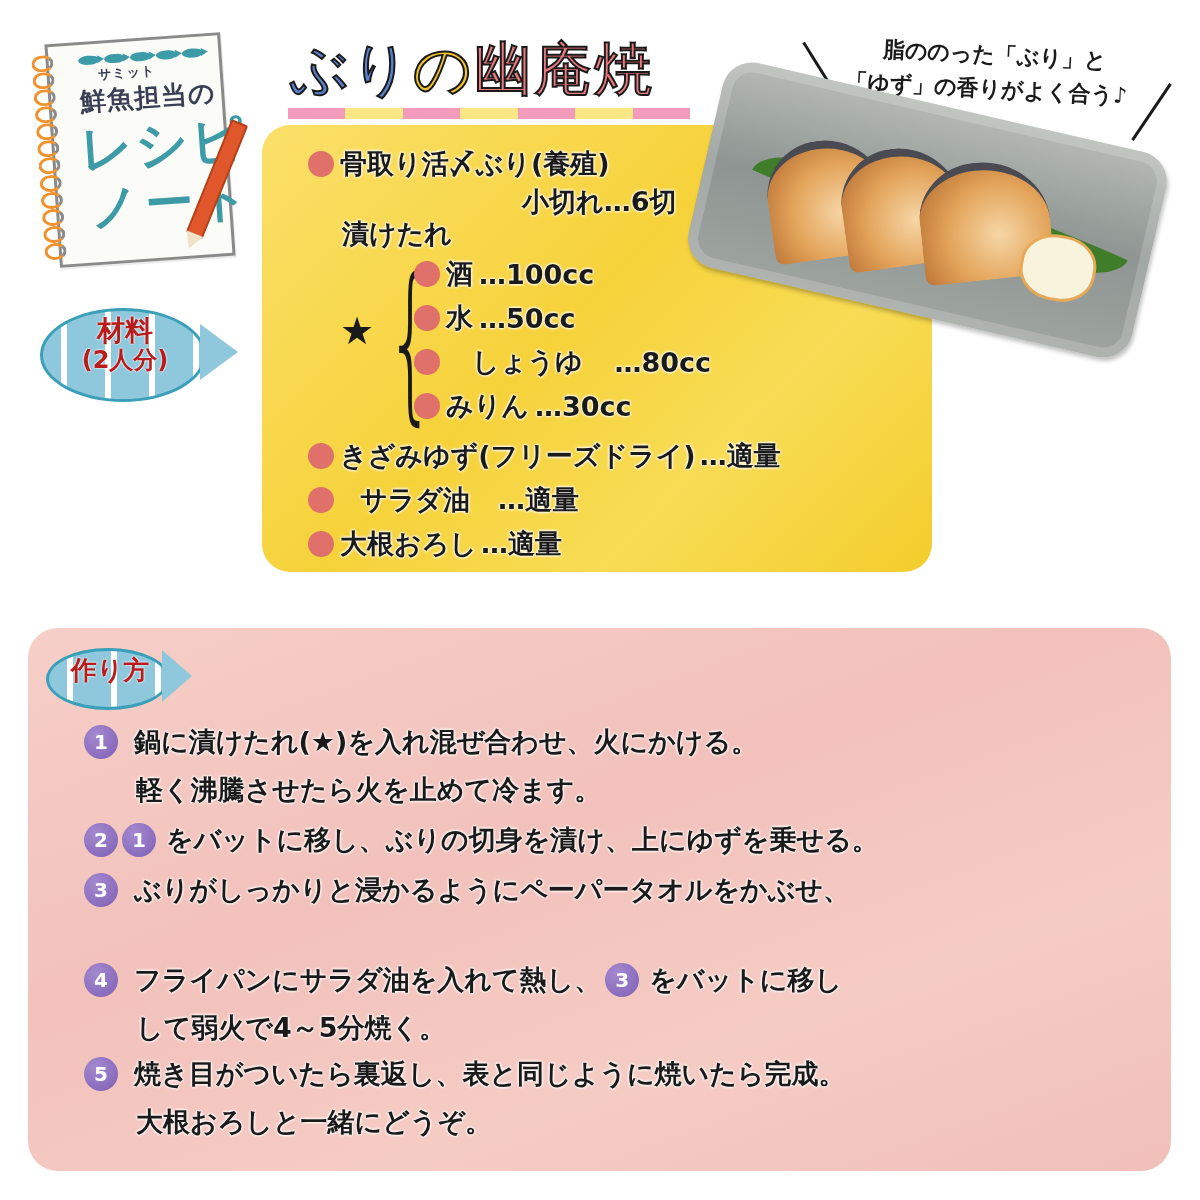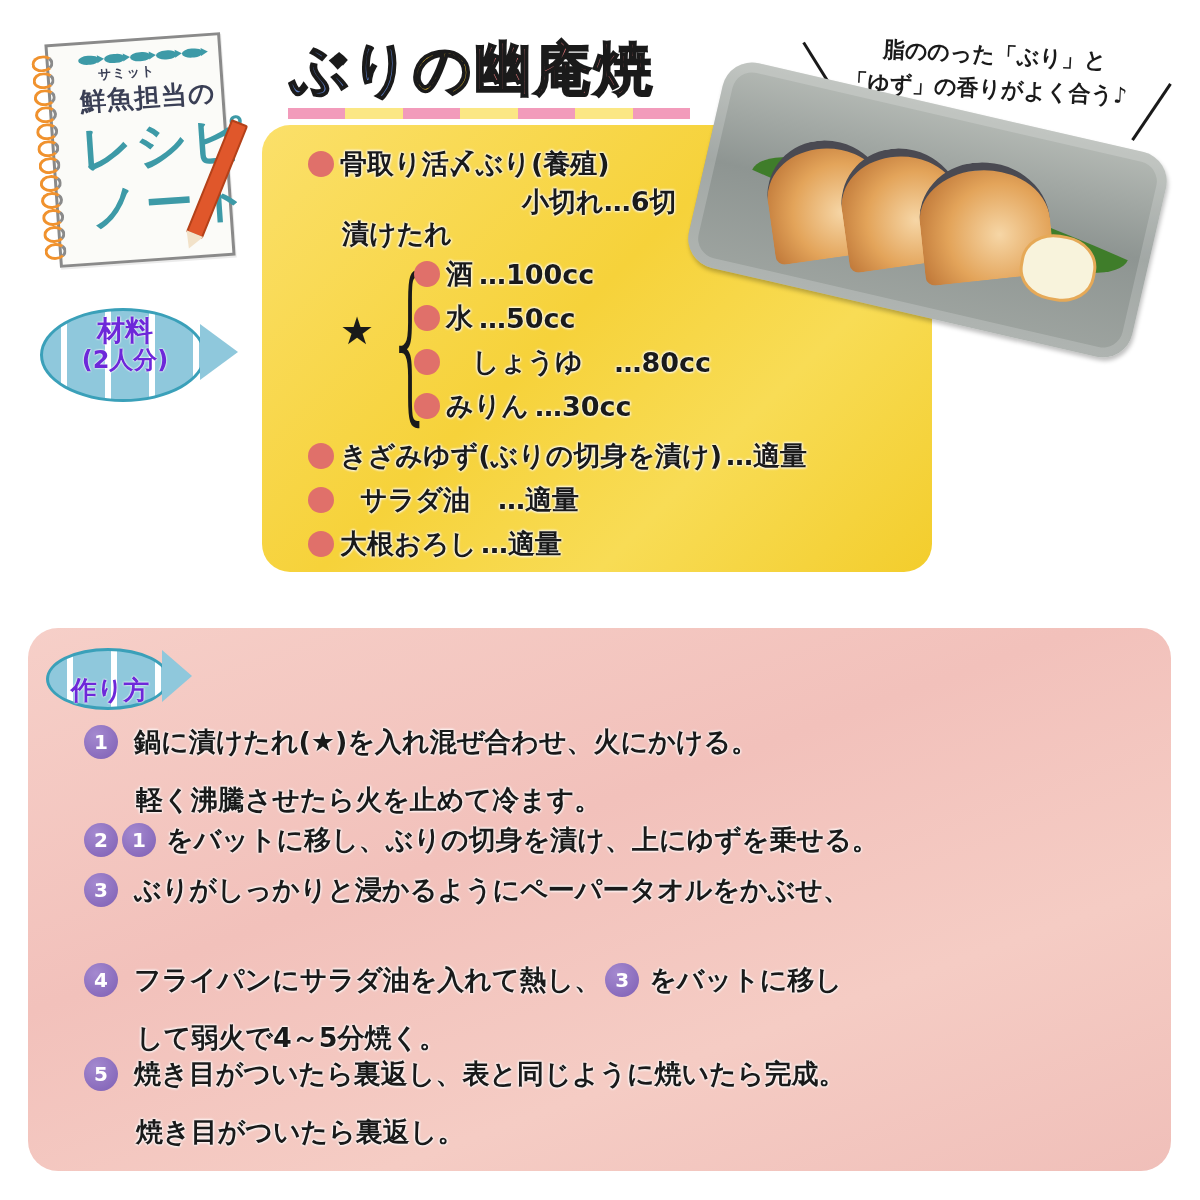--- a/index.html
+++ b/index.html
@@ -36,21 +36,21 @@
   .pencil {
     left: 208px; top: 118px; width: 14px; height: 118px; background: #e0572b;
     border: 2px solid #b44119; transform: rotate(22deg); border-radius: 2px;
   }
   .pencil::after {
     content: ""; position: absolute; left: -2px; bottom: -16px;
     border-top: 16px solid #f2e2c9; border-left: 9px solid transparent; border-right: 9px solid transparent;
   }
 
   
-  .title { left: 290px; top: 40px; font-size: 58px; font-weight: bold; line-height: 1; letter-spacing: 2px; }
+  .title { left: 290px; top: 40px; font-size: 58px; font-weight: normal; line-height: 1; letter-spacing: 2px; }
   .title .t-buri { color: #5c7fc9; -webkit-text-stroke: 2px #1a1a1a; }
   .title .t-no { color: #f3c531; -webkit-text-stroke: 2px #1a1a1a; }
   .title .t-yuan { color: #ea7a7f; -webkit-text-stroke: 2px #1a1a1a; }
   .stripe-bar { left: 288px; top: 108px; width: 402px; height: 11px; display: flex; }
   .stripe-bar span { flex: 1; }
 
   
   .tagline { left: 846px; top: 38px; font-size: 22px; font-weight: bold; line-height: 34px; transform: rotate(3deg); }
   .tagline .l1 { padding-left: 36px; display: block; }
   .slash-l { left: 818px; top: 38px; width: 3px; height: 60px; background: #1a1a1a; transform: rotate(-32deg); }
@@ -87,30 +87,30 @@
   
   .fish-label { position: absolute; }
   .fish-body {
     position: absolute; left: 0; top: 0; border-radius: 50%;
     background: repeating-linear-gradient(90deg, #8fc8dc 0 18px, #ffffff 18px 24px, #8fc8dc 24px 44px);
     border: 3px solid #3aa0b9;
   }
   .fish-tail {
     position: absolute; border-left: 38px solid #8fc8dc; border-top: 28px solid transparent; border-bottom: 28px solid transparent;
   }
-  .fish-text { position: absolute; font-weight: bold; color: #6d28d9; text-align: center; line-height: 1.1; text-shadow: 0 0 2px #fff, 0 0 2px #fff; }
+  .fish-text { position: absolute; font-weight: bold; color: #b91c1c; text-align: center; line-height: 1.1; text-shadow: 0 0 2px #fff, 0 0 2px #fff; }
 
   
   .pink-card {
     left: 28px; top: 628px; width: 1143px; height: 543px; border-radius: 30px;
     background: linear-gradient(160deg, #f6cfc8 0%, #f2c1bb 40%, #f5ccc4 70%, #f0bfb9 100%);
   }
   .step { position: absolute; left: 84px; font-size: 27px; font-weight: bold; line-height: 48px; text-shadow: 0 0 3px #fff, 0 0 3px #fff, 0 0 3px #fff; }
   .step .line { display: flex; align-items: center; white-space: nowrap; }
-  .step .cont { padding-left: 52px; white-space: nowrap; margin-top: 10px; }
+  .step .cont { padding-left: 52px; white-space: nowrap; }
   .badge {
     display: inline-flex; align-items: center; justify-content: center;
     width: 34px; height: 34px; border-radius: 50%; color: #fff; font-size: 20px; font-weight: bold;
     background: radial-gradient(circle at 35% 30%, #a489cf 0%, #7e5fb4 100%); margin-right: 16px; flex-shrink: 0;
     text-shadow: none;
   }
   .badge.inline { margin: 0 10px 0 4px; }
 </style>
 </head>
 <body>
@@ -198,21 +198,21 @@
     <span style="margin-left:6px">…80cc</span>
 </div>
 <div class="ing-row" style="left:414px;top:388px;">
   <span class="dot" style="background:#e0706a"></span>
   <span>みりん</span>
     <span style="margin-left:6px">…30cc</span>
 </div>
 
 <div class="ing-row" style="left:308px;top:438px;">
   <span class="dot" style="background:#e0706a"></span>
-  <span>きざみゆず(ぶりの切身を漬け)</span>
+  <span>きざみゆず(フリーズドライ)</span>
     <span style="margin-left:4px">…適量</span>
 </div>
 <div class="ing-row" style="left:308px;top:482px;gap:20px;">
   <span class="dot" style="background:#e0706a"></span>
   <span>サラダ油</span>
     <span style="margin-left:8px">…適量</span>
 </div>
 <div class="ing-row" style="left:308px;top:526px;">
   <span class="dot" style="background:#e0706a"></span>
   <span>大根おろし</span>
@@ -226,21 +226,21 @@
     <div>材料</div>
     <div style="font-size:24px">(2人分)</div>
   </div>
 </div>
 
 <div class="abs pink-card"></div>
 
 <div class="fish-label" style="left:46px;top:648px;width:160px;height:66px;">
   <div class="fish-body" style="width:118px;height:56px;"></div>
   <div class="fish-tail" style="left:116px;top:2px;border-left-width:30px;border-top-width:26px;border-bottom-width:26px;"></div>
-  <div class="fish-text" style="left:14px;top:28px;width:100px;font-size:26px;">作り方</div>
+  <div class="fish-text" style="left:14px;top:8px;width:100px;font-size:26px;">作り方</div>
 </div>
 
 <div class="step" style="top:718px;">
   <div class="line">
       <span class="badge">1</span>
       <span>鍋に漬けたれ(★)を入れ混ぜ合わせ、火にかける。</span>
     </div>
   <div class="cont">軽く沸騰させたら火を止めて冷ます。</div>
 </div>
 
@@ -267,14 +267,14 @@
       <span>をバットに移し</span>
     </div>
   <div class="cont">して弱火で4～5分焼く。</div>
 </div>
 
 <div class="step" style="top:1050px;">
   <div class="line">
       <span class="badge">5</span>
       <span>焼き目がついたら裏返し、表と同じように焼いたら完成。</span>
     </div>
-  <div class="cont">焼き目がついたら裏返し。</div>
+  <div class="cont">大根おろしと一緒にどうぞ。</div>
 </div>
 
 </body></html>

